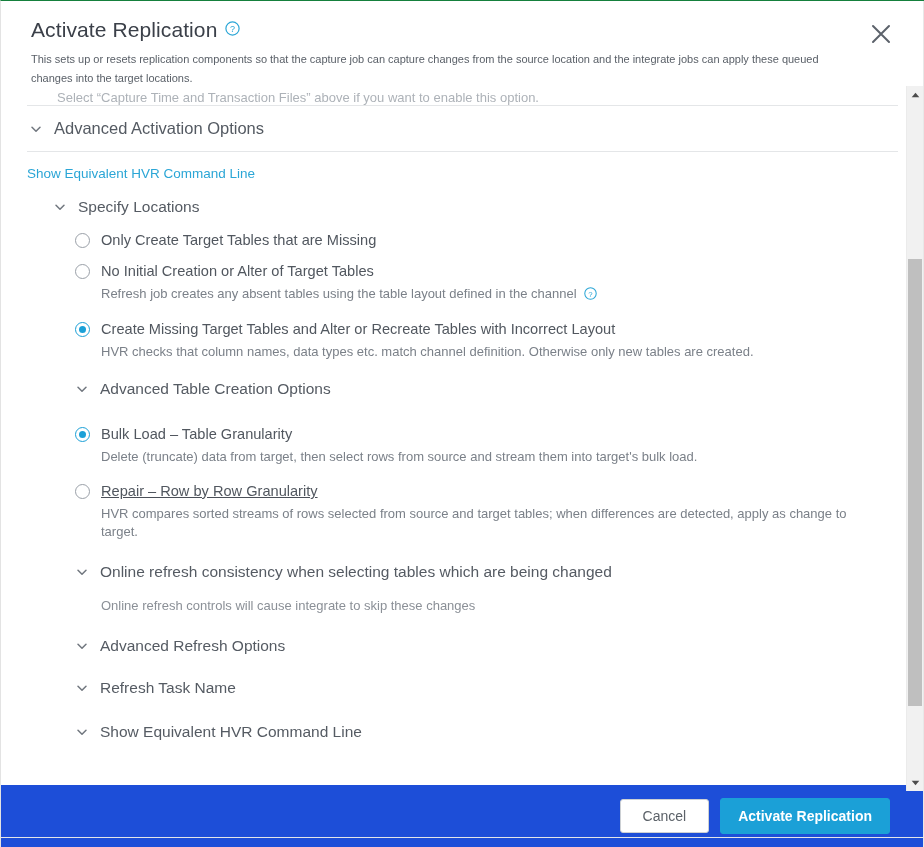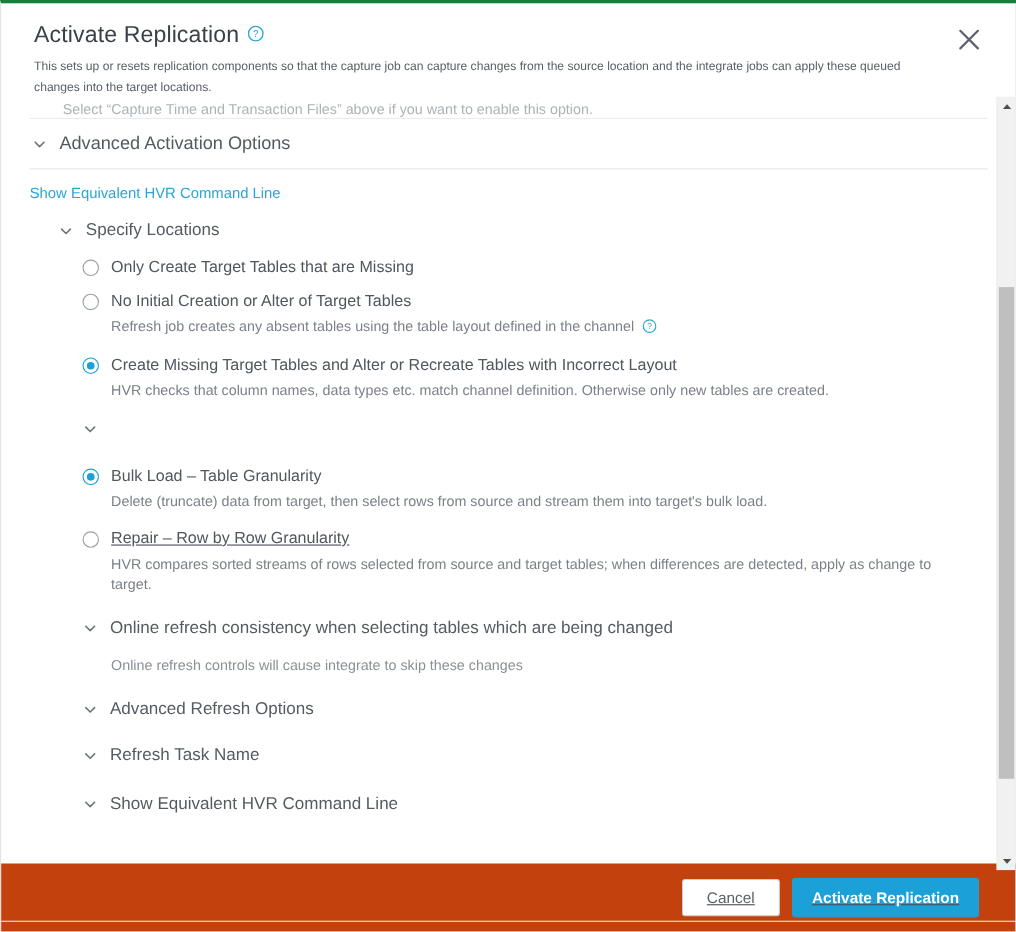--- a/index.html
+++ b/index.html
@@ -14,21 +14,21 @@
   }
 
   .screen {
     position: relative;
     width: 924px;
     height: 847px;
     background: #ffffff;
     overflow: hidden;
     box-sizing: border-box;
     border-left: 1px solid #e3e3e3;
-    border-top: 3px solid #15803d;
+    border-top: 1px solid #15803d;
   }
 
   
   .dlg-header {
     position: absolute;
     left: 0; top: 0; right: 0;
     padding: 16px 30px 0 30px;
     box-sizing: border-box;
   }
   .title-row {
@@ -227,22 +227,21 @@
   
   .dlg-footer {
     position: absolute;
     left: 0; right: 0; bottom: 0;
     height: 62px;
     box-sizing: border-box;
     display: flex;
     align-items: center;
     justify-content: flex-end;
     padding: 0 34px 0 0;
-    background: #c2410c;
-    text-decoration: underline;
+    background: #1d4ed8;
   }
   .footer-line {
     position: absolute;
     left: 0; right: 0; bottom: 9px;
     height: 1px;
     background: #e4e6e8;
   }
   .btn {
     font-family: "Liberation Sans", sans-serif;
     font-size: 14px;
@@ -386,20 +385,21 @@
           <span class="radio-label">Create Missing Target Tables and Alter or Recreate Tables with Incorrect Layout</span>
         </div>
         <div class="radio-desc">HVR checks that column names, data types etc. match channel definition. Otherwise only new tables are created.</div>
 
         <div class="section-head sec-l1" style="padding-top:19px;padding-bottom:7px;">
           <span class="chev">
             <svg width="14" height="14" viewBox="0 0 14 14">
                 <path d="M3 5.3 L7 9.3 L11 5.3" fill="none" stroke="#70767e" stroke-width="1.5" stroke-linecap="round" stroke-linejoin="round"></path>
               </svg>
           </span>
+          <span>Advanced Table Creation Options</span>
         </div>
 
         <div class="radio-row" style="margin-top:19px;">
           <span class="radio checked"></span>
           <span class="radio-label">Bulk Load – Table Granularity</span>
         </div>
         <div class="radio-desc">Delete (truncate) data from target, then select rows from source and stream them into target's bulk load.</div>
 
         <div class="radio-row" style="margin-top:15px;text-decoration:underline;">
           <span class="radio"></span>

